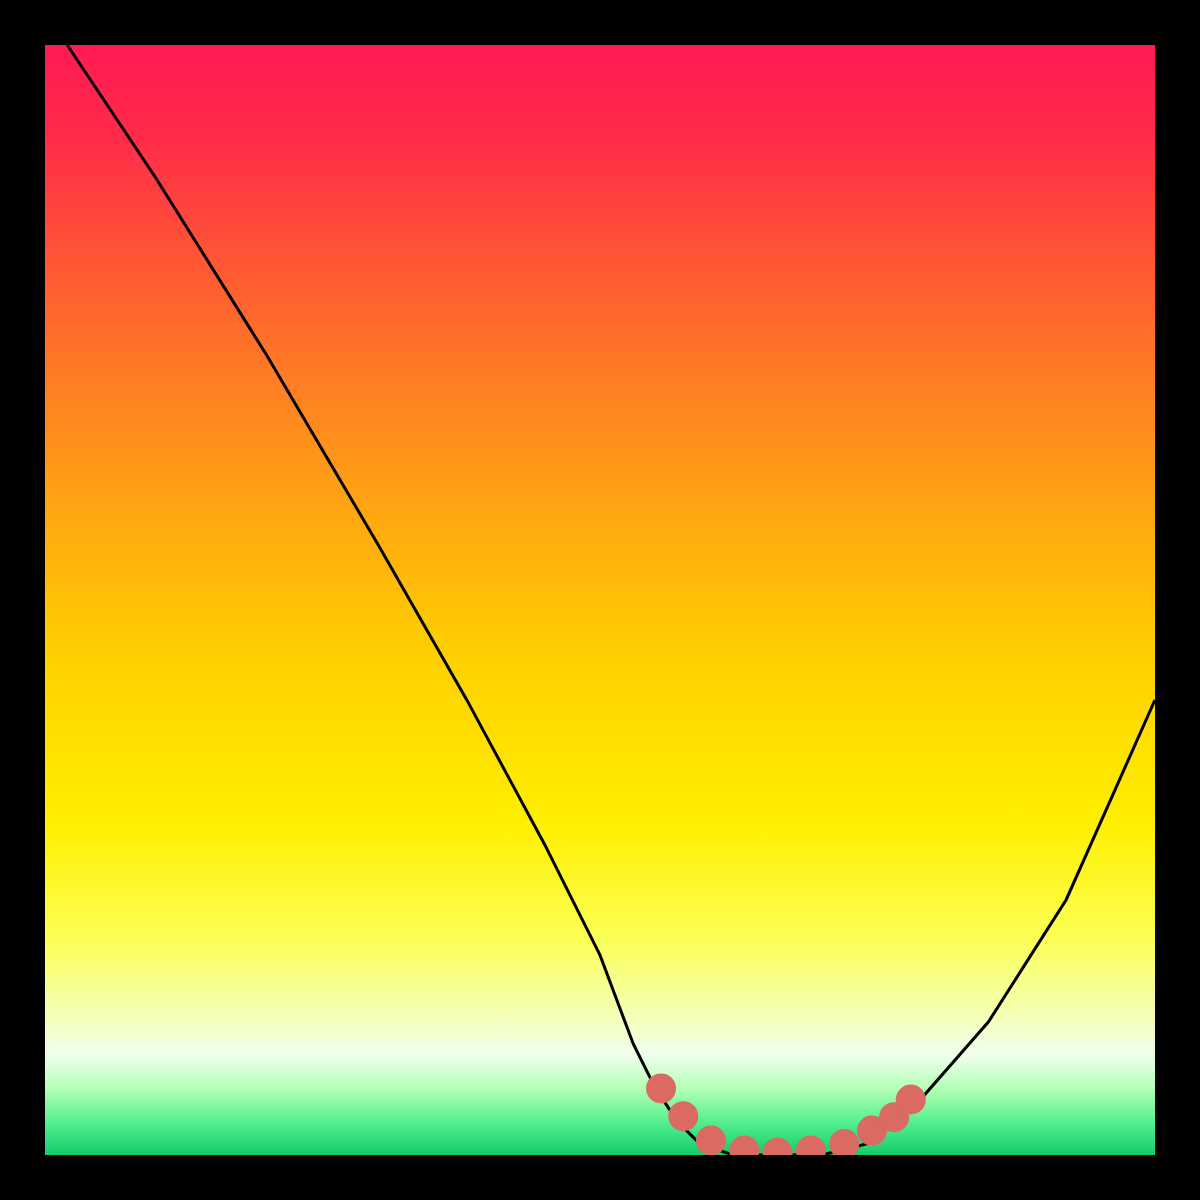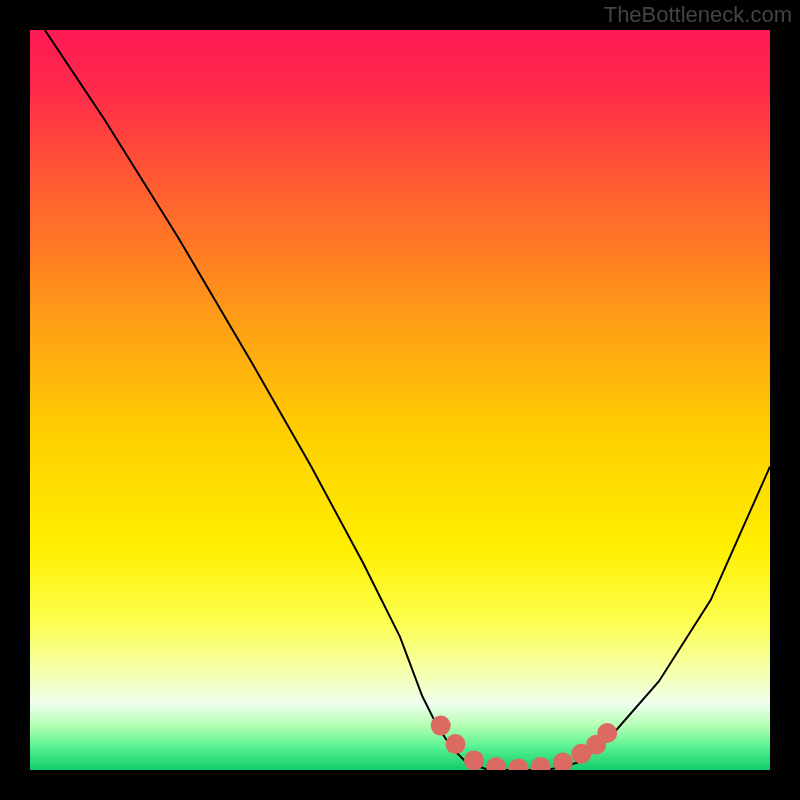--- a/index.html
+++ b/index.html
@@ -34,21 +34,20 @@
     height: 740px;
   }
   svg {
     display: block;
   }
 </style>
 </head>
 <body>
 
 <div class="container">
-  <div class="watermark">TheBottleneck.com</div>
   <div class="plot-area">
     <svg id="chart-svg" width="740" height="740" viewBox="0 0 740 740">
       <defs>
         <linearGradient id="bg-grad" x1="0" y1="0" x2="0" y2="1">
             <stop offset="0%" stop-color="#ff1a55"></stop>
             <stop offset="8%" stop-color="#ff2a4a"></stop>
             <stop offset="22%" stop-color="#ff6030"></stop>
             <stop offset="40%" stop-color="#ffa015"></stop>
             <stop offset="55.00000000000001%" stop-color="#ffd000"></stop>
             <stop offset="70%" stop-color="#ffef00"></stop>

